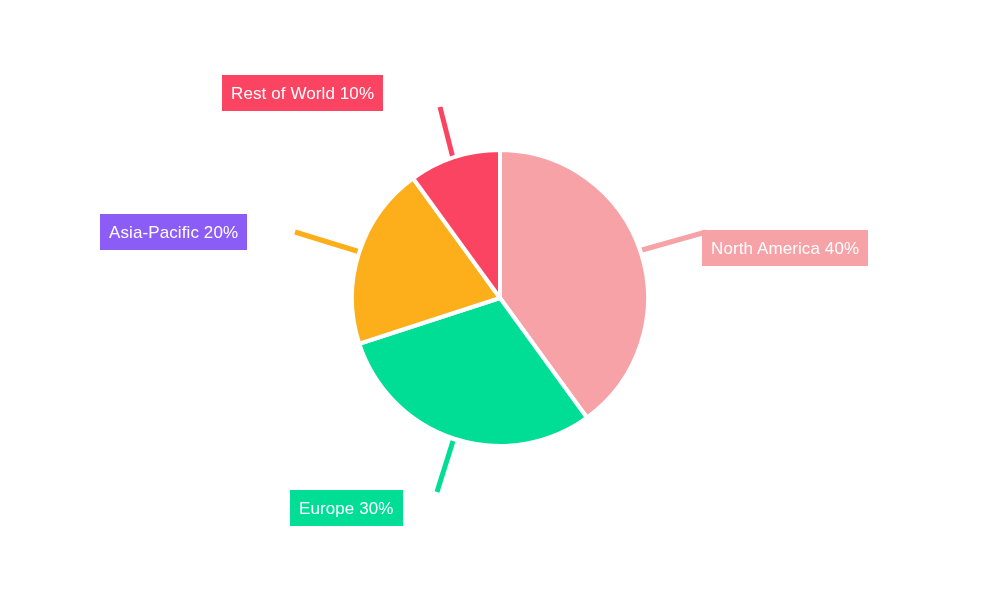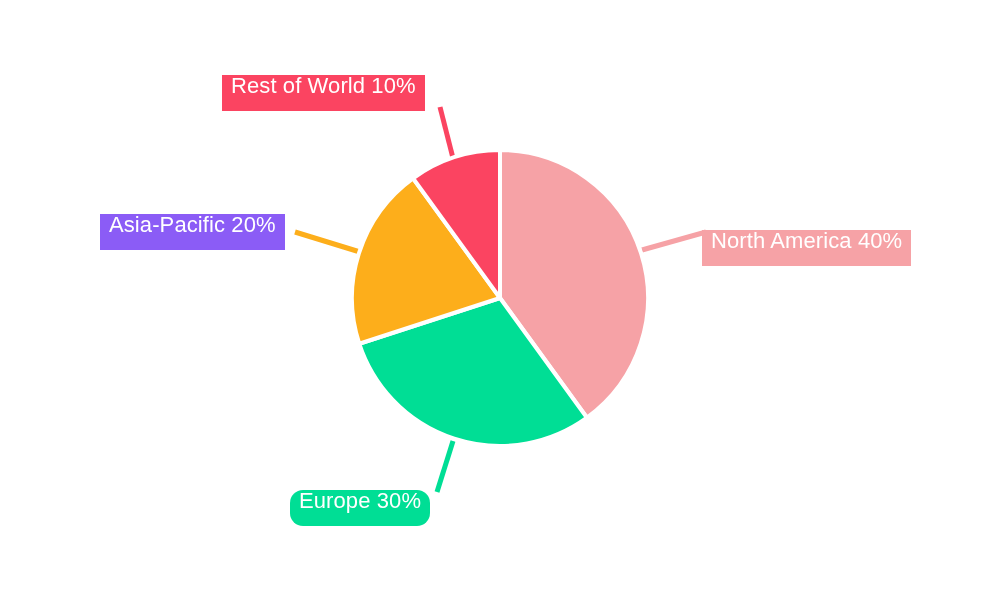--- a/index.html
+++ b/index.html
@@ -22,25 +22,26 @@
     position: absolute;
     left: 0;
     top: 0;
     width: 1000px;
     height: 600px;
     display: block;
   }
   .slice-label {
     position: absolute;
     display: flex;
+    align-items: center;
     justify-content: flex-start;
     box-sizing: border-box;
     color: #ffffff;
     font-family: "Liberation Sans", sans-serif;
-    font-size: 22px;
+    font-size: 17px;
     line-height: 1;
     letter-spacing: 0.1px;
     white-space: nowrap;
     padding: 0 9px;
     height: 36px;
   }
   #label-north-america {
     left: 702px;
     top: 214px;
     margin-top: 16px;
@@ -77,21 +78,21 @@
     <path d="M 500 298 L 359.24 343.73 A 148 148 0 0 1 413.01 178.27 Z" fill="#fdae1b" stroke="#ffffff" stroke-width="4" stroke-linejoin="round"></path>
 
     <path d="M 500 298 L 413.01 178.27 A 148 148 0 0 1 500.00 150.00 Z" fill="#fb4461" stroke="#ffffff" stroke-width="4" stroke-linejoin="round"></path>
 
   </svg>
 
   <div class="slice-label" id="label-north-america" style="background:#f6a2a6;">
     <span>North America 40%</span>
   </div>
 
-  <div class="slice-label" id="label-europe" style="background:#00de95;border-radius:13px;">
+  <div class="slice-label" id="label-europe" style="background:#00de95;">
     <span>Europe 30%</span>
   </div>
 
   <div class="slice-label" id="label-asia-pacific" style="background:#8b5cf6;">
     <span>Asia-Pacific 20%</span>
   </div>
 
   <div class="slice-label" id="label-rest-of-world" style="background:#fb4461;">
     <span>Rest of World 10%</span>
   </div>

